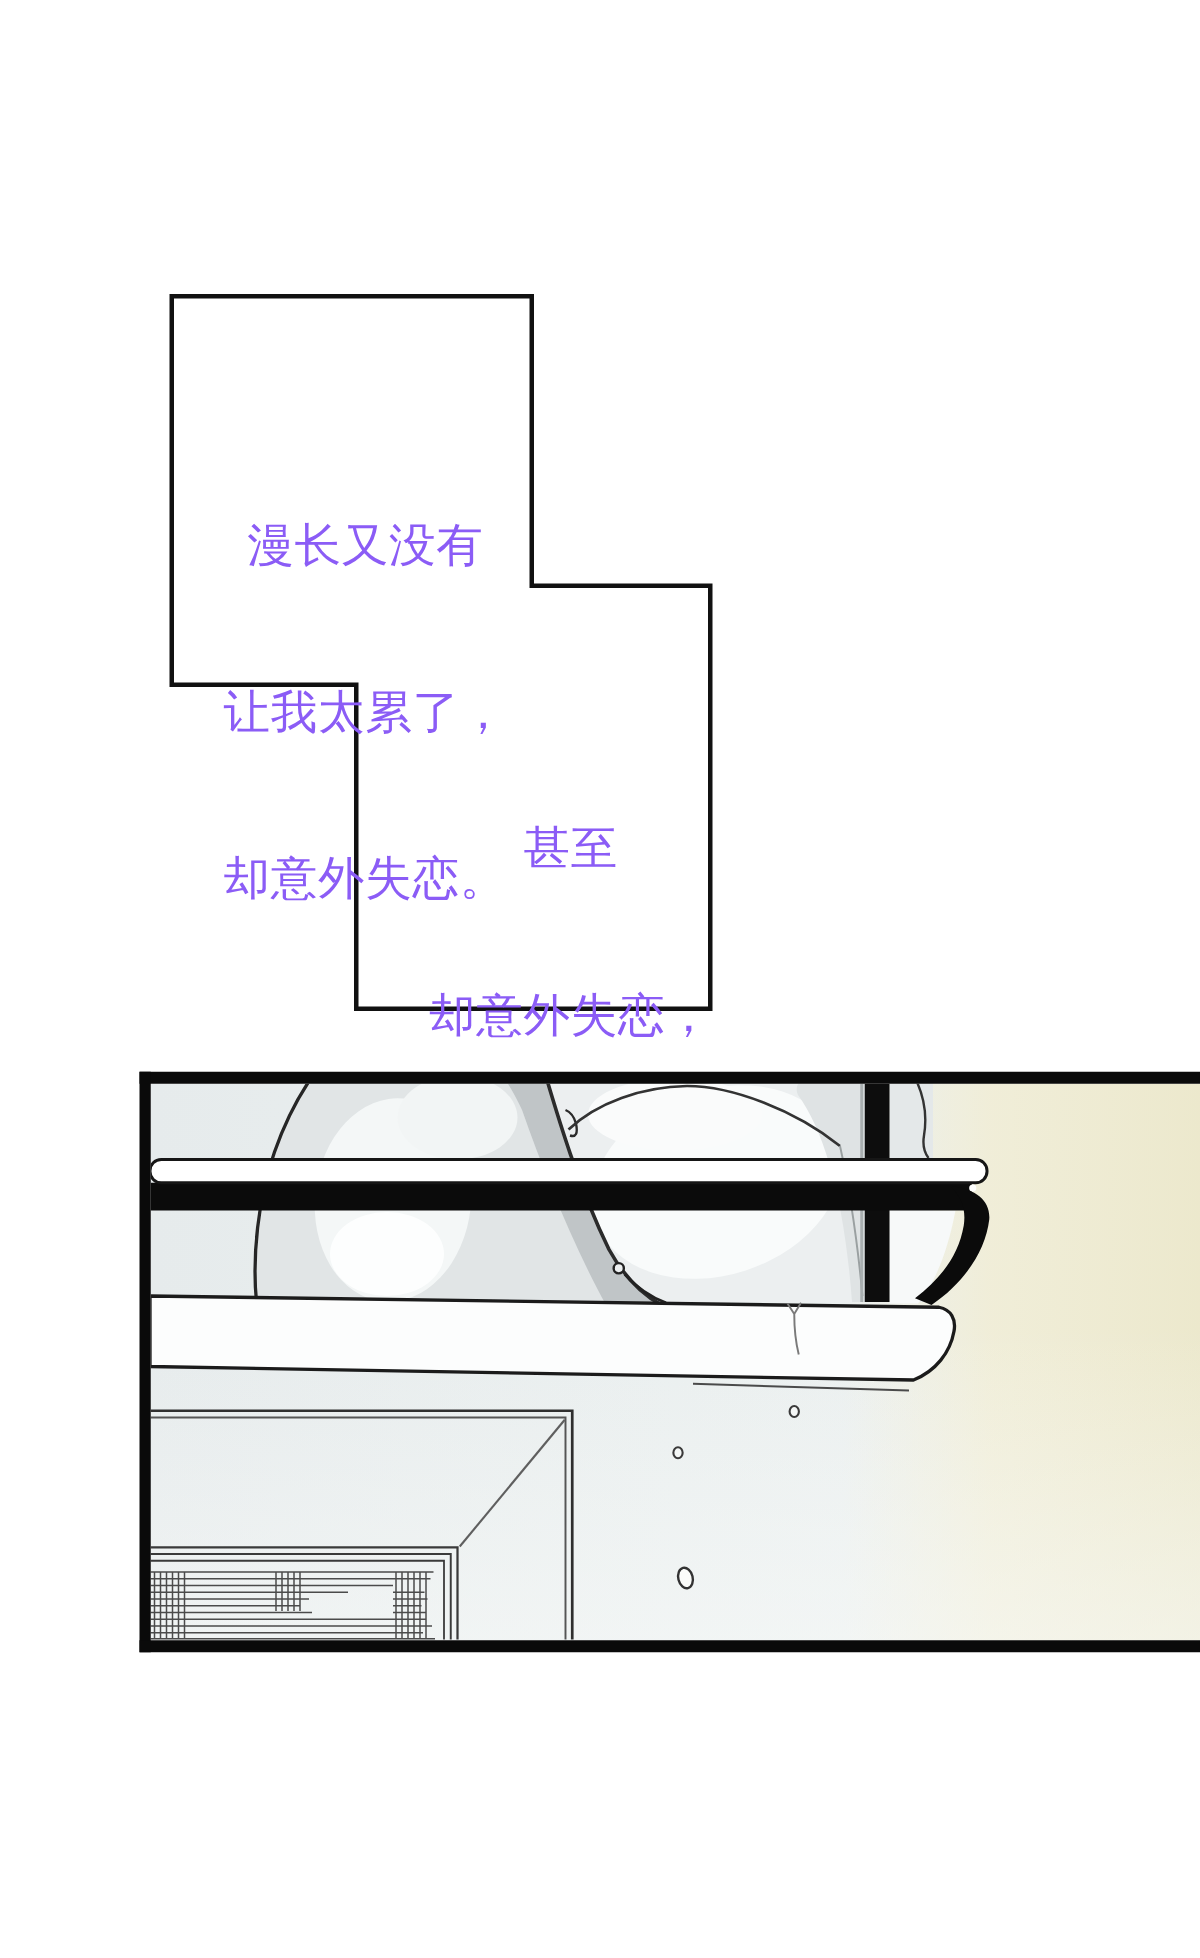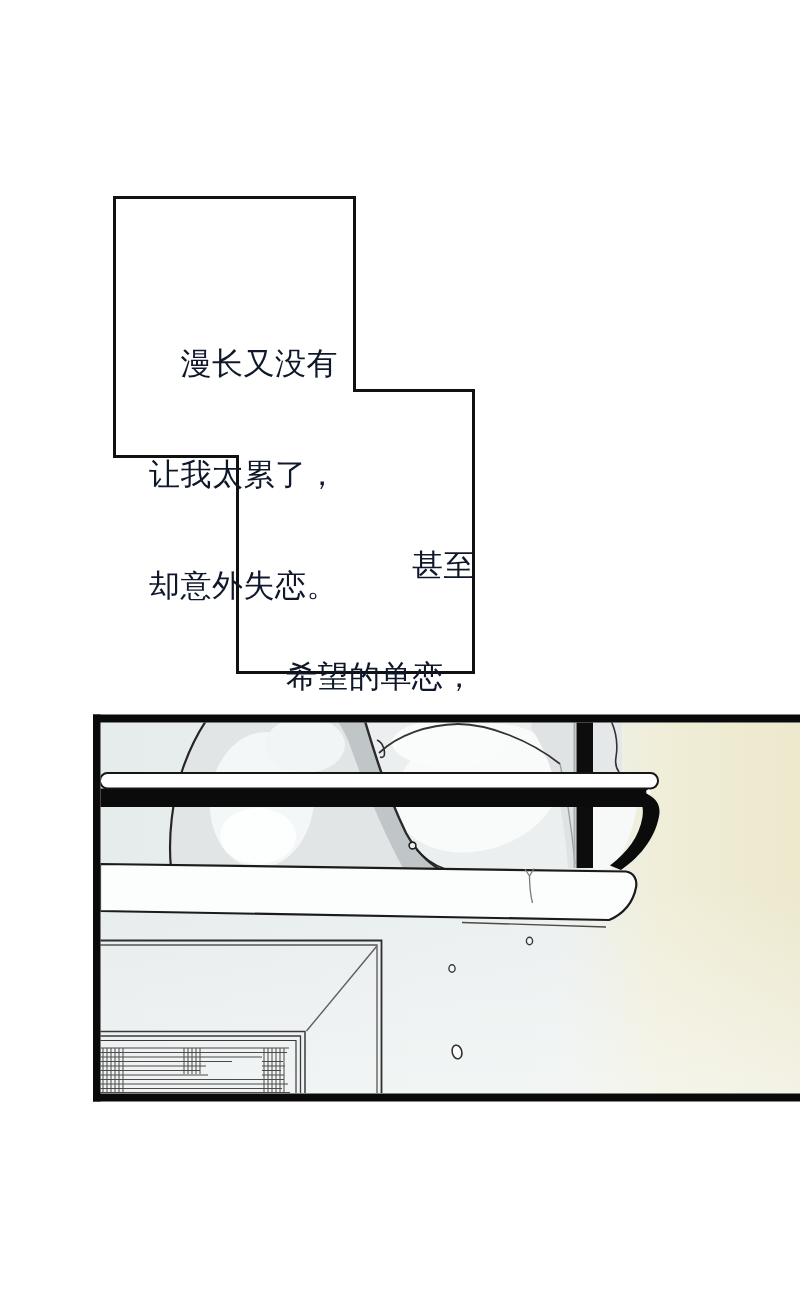--- a/index.html
+++ b/index.html
@@ -12,24 +12,24 @@
   }
   .art {
     position: absolute; left: 0; top: 0;
     width: 800px; height: 1305px;
     display: block;
   }
   .caption {
     position: absolute;
     font-size: 31px;
     line-height: 37px;
-    color: #0f172a;
+    color: #8b5cf6;
     letter-spacing: 0.5px;
     white-space: pre;
-    text-align: right;
+    text-align: center;
   }
   .caption-1 { left: 149px; top: 271px; }
   .caption-2 { left: 286px; top: 473px; }
 </style>
 </head>
 <body>
 
 <svg class="art" viewBox="0 0 800 1305" xmlns="http://www.w3.org/2000/svg">
   <defs>
     <clipPath id="panelClip">
@@ -130,14 +130,14 @@
 </svg>
 
 <div class="caption caption-1">
   <div>漫长又没有</div>
   <div>让我太累了，</div>
   <div>却意外失恋。</div>
 </div>
 
 <div class="caption caption-2">
   <div>甚至</div>
-  <div>希望的单恋，</div>
+  <div>却意外失恋，</div>
 </div>
 
 </body></html>

